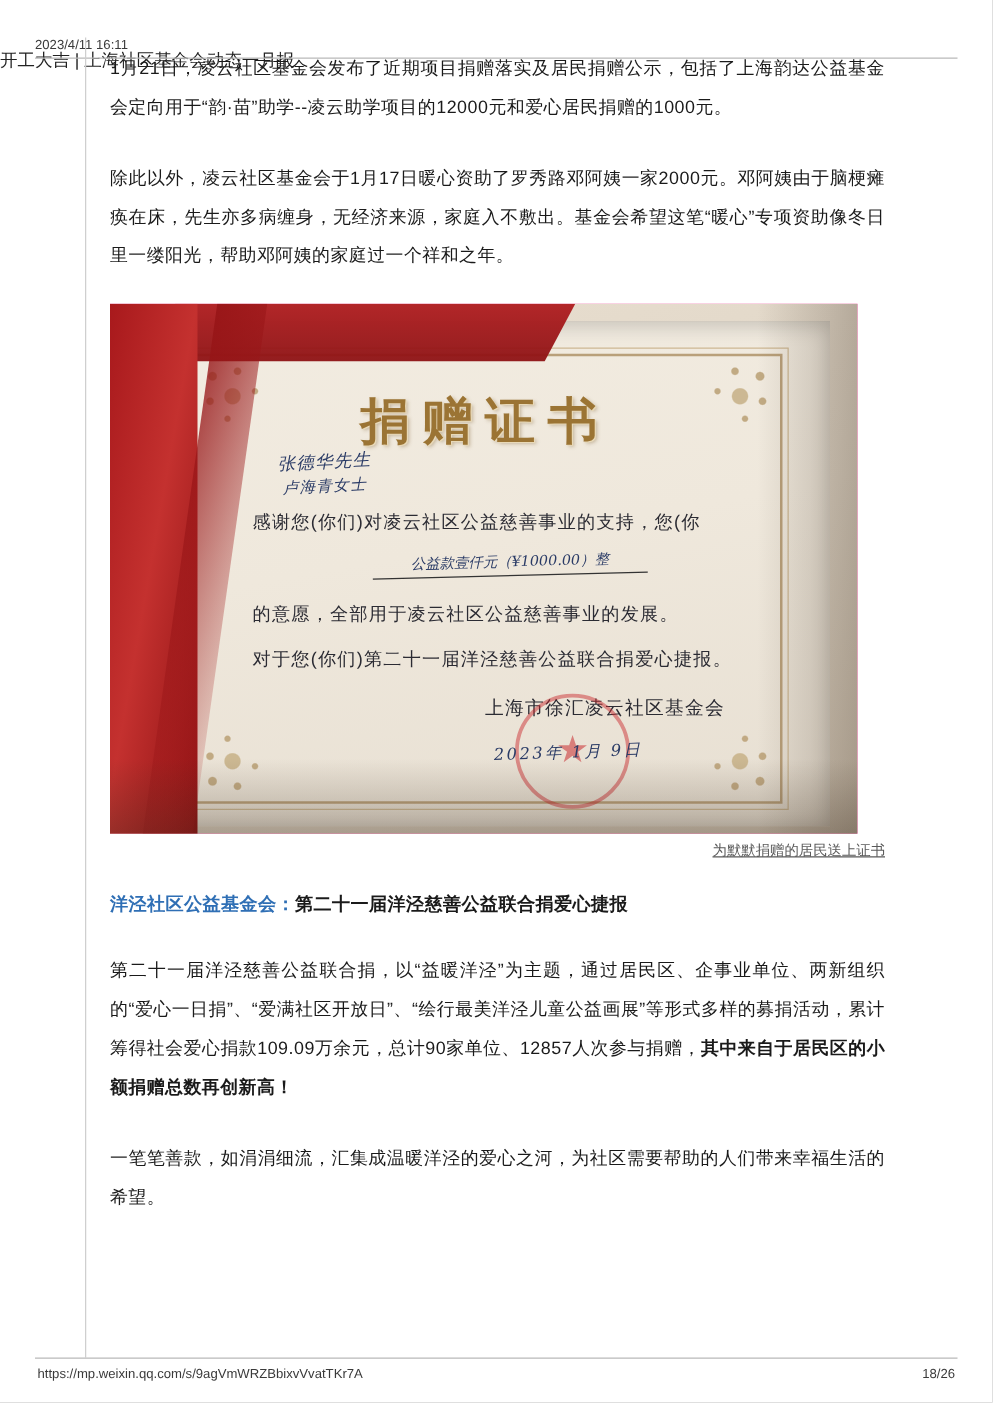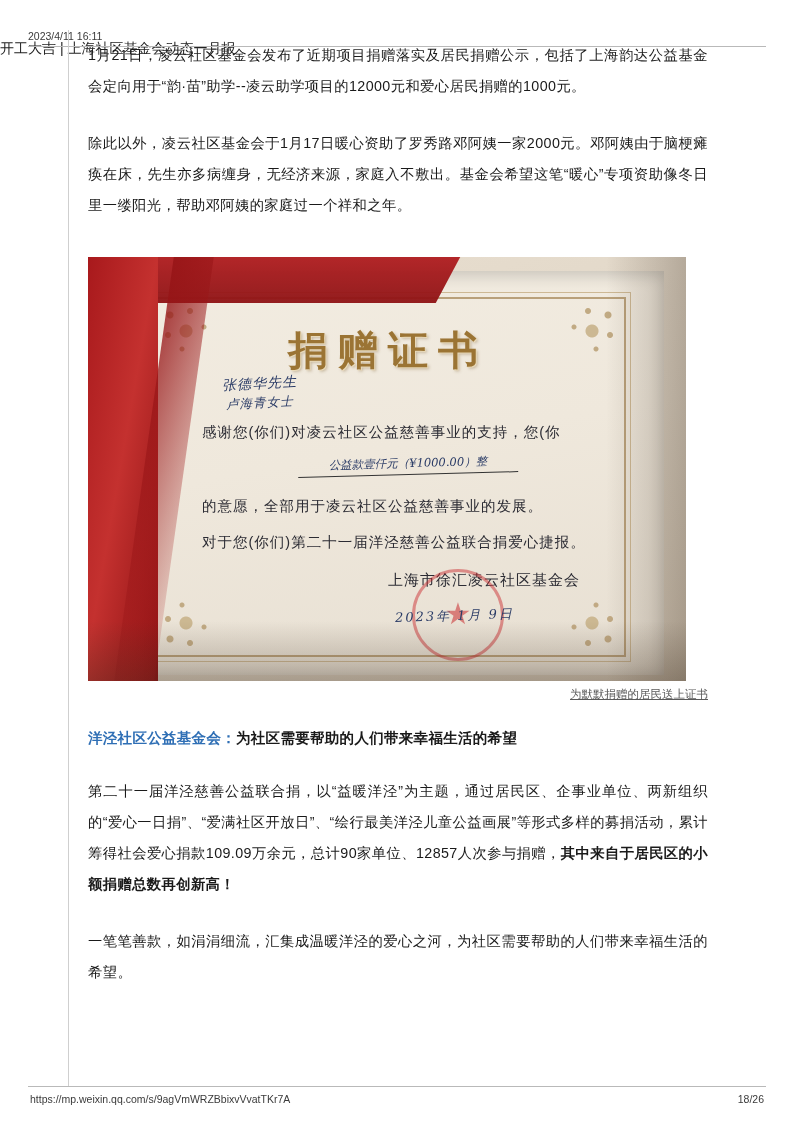--- a/index.html
+++ b/index.html
@@ -94,21 +94,21 @@
   }
   p.para {
     margin: 0 0 26px 0;
     font-size: 14.3px;
     line-height: 31px;
     color: #1a1a1a;
     text-align: justify;
     letter-spacing: 0.4px;
   }
   p.para.tight {
-    margin-bottom: 36px;
+    margin-bottom: 22px;
   }
   .photo-wrap {
     margin: 2px 0 4px 0;
     width: 598px;
     height: 424px;
     position: relative;
     overflow: hidden;
     background: #ec4899;
   }
   .caption {
@@ -349,21 +349,21 @@
       </div>
       <div class="ribbon-top"></div>
       <div class="ribbon-left"></div>
       <div class="shadow-right"></div>
       <div class="shadow-bottom"></div>
     </div>
 
     <div class="caption">为默默捐赠的居民送上证书</div>
 
     <h2 class="section-head">
-      <span class="org">洋泾社区公益基金会：</span><span>为社区需要帮助的人们带来幸福生活的希望</span>
+      <span class="org">洋泾社区公益基金会：</span><span>第二十一届洋泾慈善公益联合捐爱心捷报</span>
     </h2>
 
     <p class="para">
       <span>第二十一届洋泾慈善公益联合捐，以“益暖洋泾”为主题，通过居民区、企事业单位、两新组织的“爱心一日捐”、“爱满社区开放日”、“绘行最美洋泾儿童公益画展”等形式多样的募捐活动，累计筹得社会爱心捐款109.09万余元，总计90家单位、12857人次参与捐赠，</span><span class="bold-inline">其中来自于居民区的小额捐赠总数再创新高！</span>
     </p>
 
     <p class="para">一笔笔善款，如涓涓细流，汇集成温暖洋泾的爱心之河，为社区需要帮助的人们带来幸福生活的希望。</p>
 
   </div>
 

